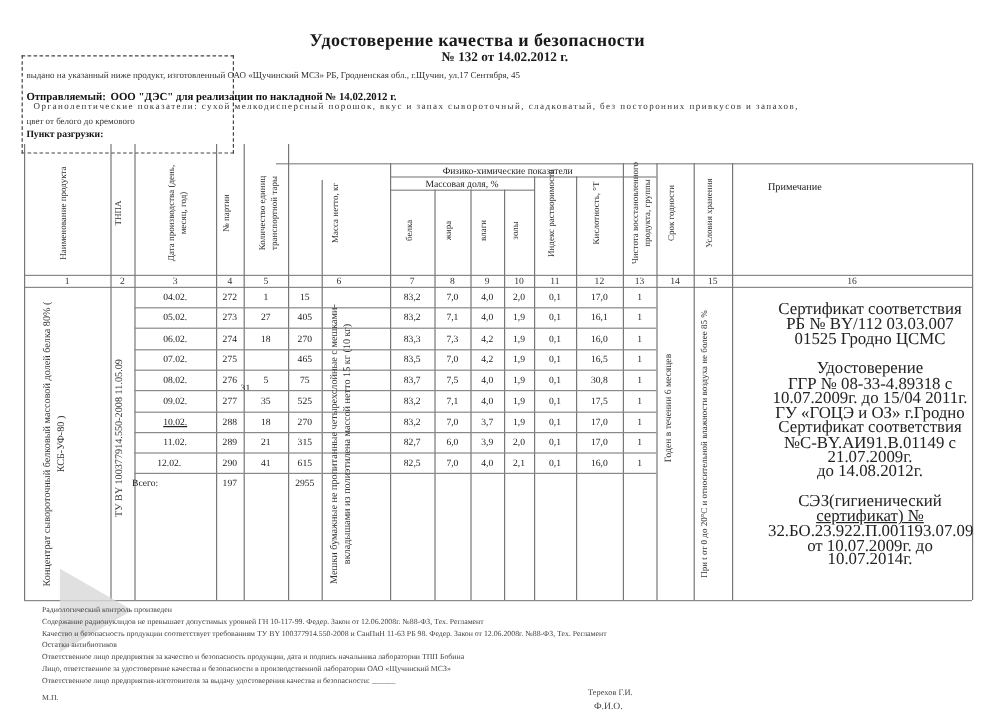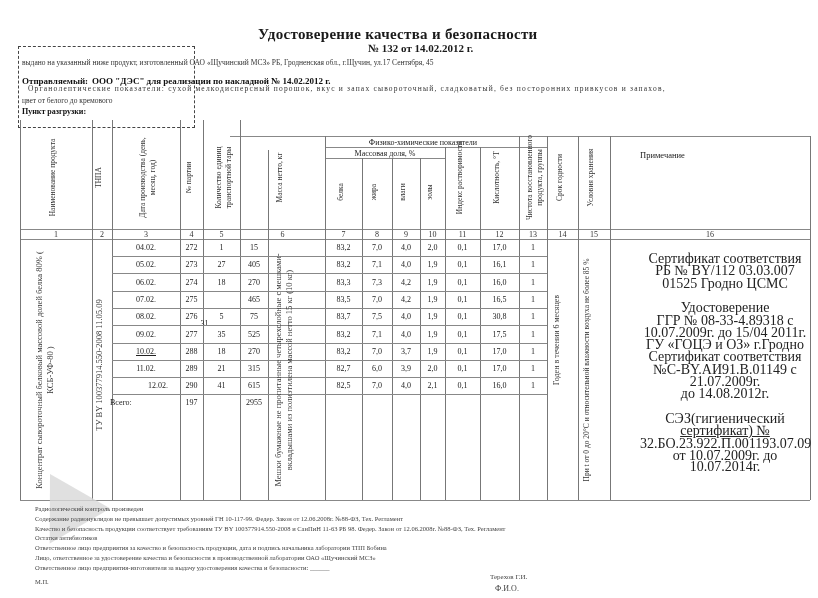--- a/index.html
+++ b/index.html
@@ -194,21 +194,21 @@
     <div class="cell" style="left: 203px; top: 364.1px; width: 37px;">21</div>
     <div class="cell" style="left: 240px; top: 364.1px; width: 28px;">315</div>
     <div class="cell" style="left: 325px; top: 364.1px; width: 37px;">82,7</div>
     <div class="cell" style="left: 362px; top: 364.1px; width: 30px;">6,0</div>
     <div class="cell" style="left: 392px; top: 364.1px; width: 28px;">3,9</div>
     <div class="cell" style="left: 420px; top: 364.1px; width: 25px;">2,0</div>
     <div class="cell" style="left: 445px; top: 364.1px; width: 35px;">0,1</div>
     <div class="cell" style="left: 480px; top: 364.1px; width: 39px;">17,0</div>
     <div class="cell" style="left: 519px; top: 364.1px; width: 28px;">1</div>
     <div class="hline" style="left: 112px; top: 394.4px; width: 435px;"></div>
-    <div class="cell" style="left: 124px; top: 381.4px; width: 68px;">12.02.</div>
+    <div class="cell" style="left: 107px; top: 381.4px; width: 68px;">12.02.</div>
     <div class="cell" style="left: 180px; top: 381.4px; width: 23px;">290</div>
     <div class="cell" style="left: 203px; top: 381.4px; width: 37px;">41</div>
     <div class="cell" style="left: 240px; top: 381.4px; width: 28px;">615</div>
     <div class="cell" style="left: 325px; top: 381.4px; width: 37px;">82,5</div>
     <div class="cell" style="left: 362px; top: 381.4px; width: 30px;">7,0</div>
     <div class="cell" style="left: 392px; top: 381.4px; width: 28px;">4,0</div>
     <div class="cell" style="left: 420px; top: 381.4px; width: 25px;">2,1</div>
     <div class="cell" style="left: 445px; top: 381.4px; width: 35px;">0,1</div>
     <div class="cell" style="left: 480px; top: 381.4px; width: 39px;">16,0</div>
     <div class="cell" style="left: 519px; top: 381.4px; width: 28px;">1</div>

